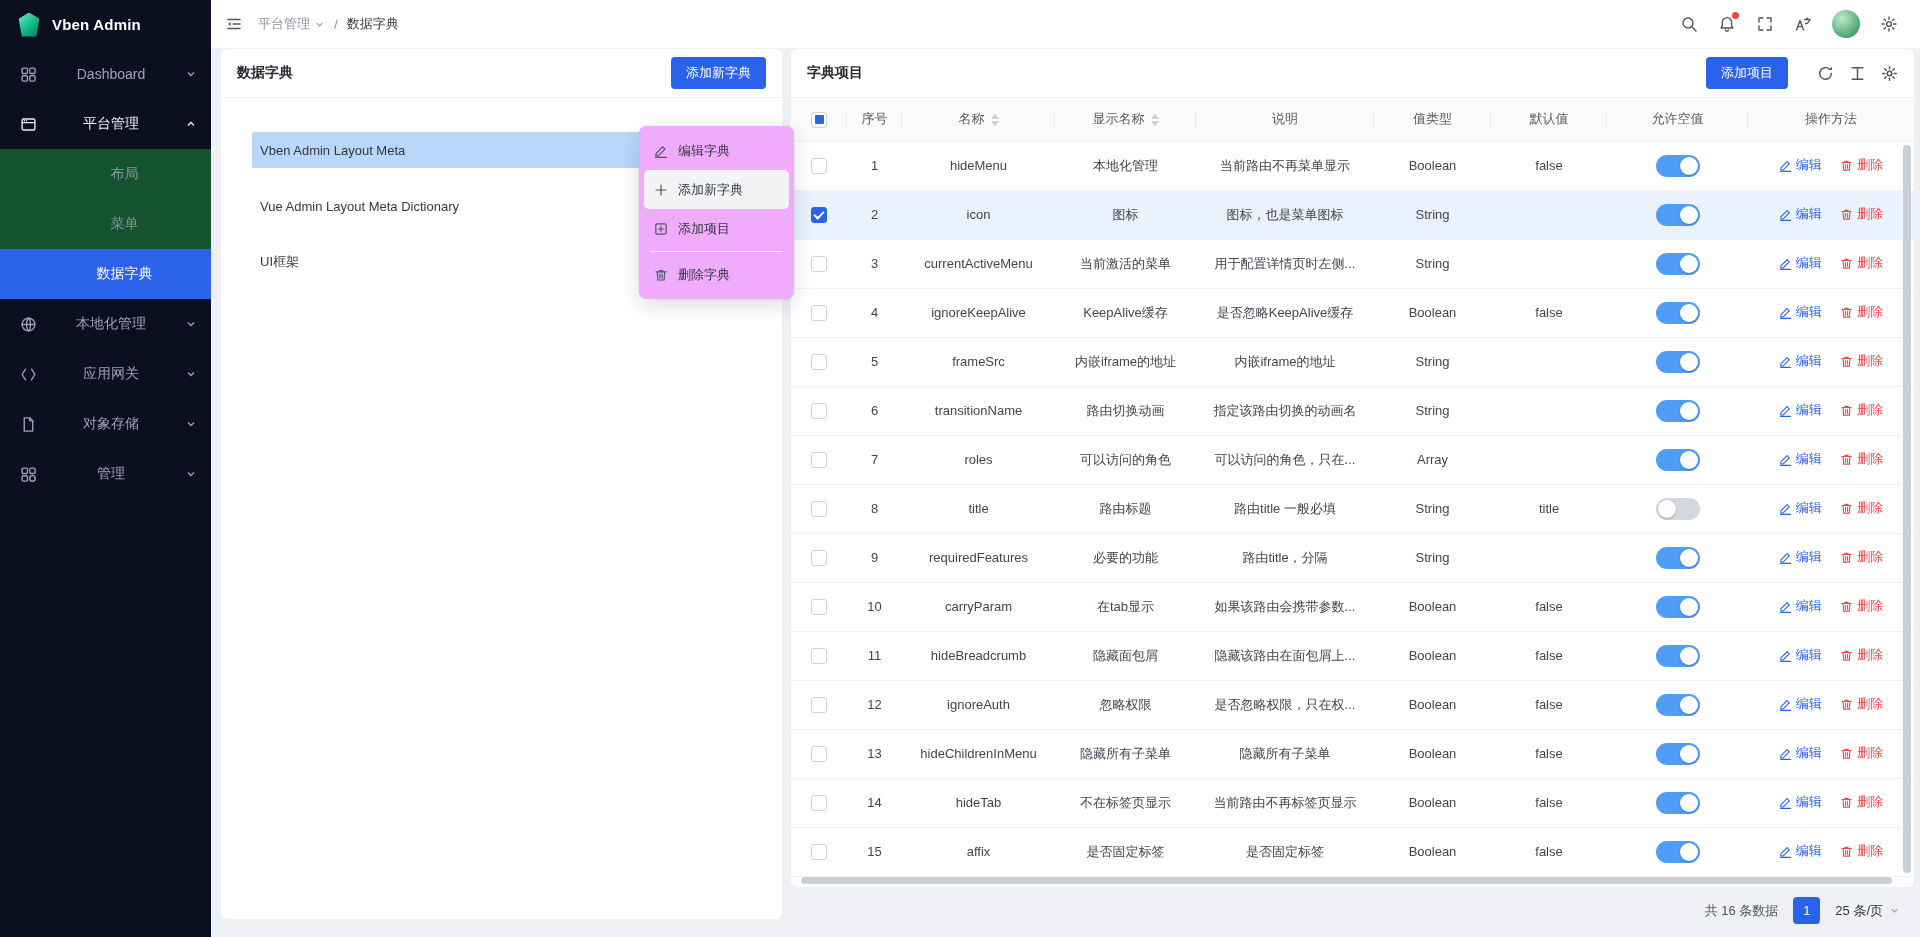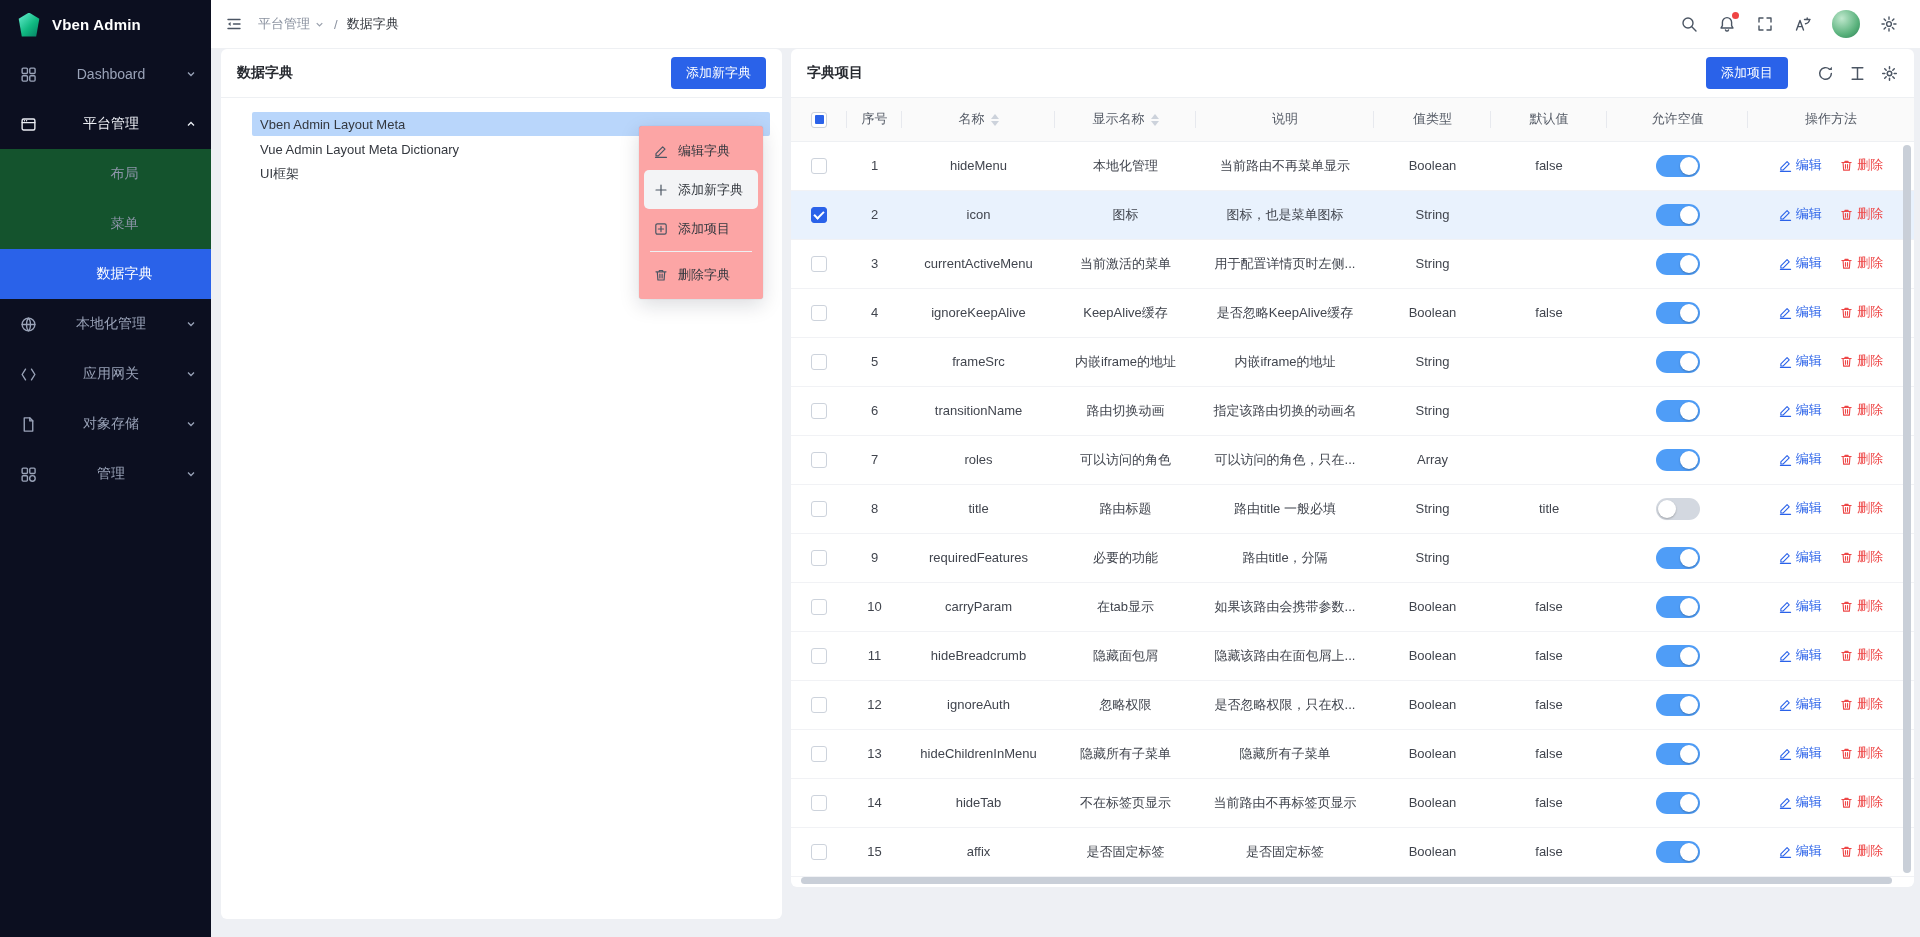--- a/index.html
+++ b/index.html
@@ -41,21 +41,21 @@
 
   
   .content-row { flex:1; display:flex; gap:9px; padding:0 6px 0 10px; align-items:flex-start; position:relative; min-height:0; }
   .card { background:#fff; border-radius:6px; }
   .card-head { height:49px; display:flex; align-items:center; justify-content:space-between; padding:0 16px; border-bottom:1px solid #eef0f3; }
   .card-title { font-size:14px; font-weight:700; color:#26292f; }
   .btn { background:var(--primary); color:#fff; border:none; height:32px; padding:0 15px; border-radius:4px; font-size:13px; cursor:pointer; font-family:inherit; white-space:nowrap; }
 
   .dict-card { width:561px; min-width:561px; height:870px; }
   .dict-list { padding:14px 12px 0 31px; }
-  .dict-item { height:24px; margin-bottom:1px; display:flex; align-items:center; padding:0 8px; border-radius:2px; color:#34383f; cursor:pointer; white-space:nowrap; }
+  .dict-item { height:36px; margin-bottom:1px; display:flex; align-items:center; padding:0 8px; border-radius:2px; color:#34383f; cursor:pointer; white-space:nowrap;margin-top:20px; }
   .dict-item.selected { background:#b9d6fb; }
 
   .items-col { flex:1; display:flex; flex-direction:column; min-width:0; }
   .items-card { position:relative; height:838px; overflow:hidden; }
   .head-tools { display:flex; align-items:center; gap:15px; }
   .head-tools .btn { margin-right:14px; }
   .tool-icon { width:17px; height:17px; display:inline-flex; color:#4b5563; cursor:pointer; }
   .tool-icon svg { width:100%; height:100%; fill:none; stroke:currentColor; stroke-width:1.4; stroke-linecap:round; }
 
   
@@ -78,21 +78,21 @@
   .toggle.off::after { right:auto; left:2px; }
   .link { display:inline-flex; align-items:center; gap:4px; cursor:pointer; }
   .link svg { width:13px; height:13px; fill:none; stroke:currentColor; stroke-width:1.2; stroke-linecap:round; stroke-linejoin:round; }
   .link.edit { color:var(--primary); }
   .link.del { color:var(--danger); margin-left:15px; }
 
   .vscroll { position:absolute; top:96px; right:3px; width:8px; bottom:14px; border-radius:4px; background:#c9cfd8; }
   .hscroll { position:absolute; left:10px; right:22px; bottom:3px; height:7px; border-radius:4px; background:#c9cfd8; }
 
   
-  .ctx-menu { position:absolute; left:428px; top:77px; width:124px; background:#fca5a5; border-radius:3px; padding:5px; z-index:20;
+  .ctx-menu { position:absolute; left:428px; top:77px; width:155px; background:#f0abfc; border-radius:8px; padding:5px; z-index:20;
               box-shadow:0 6px 20px rgba(15,23,42,.15), 0 0 1px rgba(15,23,42,.25); }
   .ctx-item { height:39px; display:flex; align-items:center; gap:10px; padding:0 10px; color:#34383f; border-radius:5px; cursor:pointer; white-space:nowrap; }
   .ctx-item.hovered { background:#f3f4f6; }
   .ci-icon { width:14px; height:14px; display:inline-flex; color:#4b5563; flex:none; }
   .ci-icon svg { width:100%; height:100%; fill:none; stroke:currentColor; stroke-width:1.2; stroke-linecap:round; stroke-linejoin:round; }
   .ctx-divider { height:1px; background:#eef0f3; margin:3px 6px; }
 
   
   .pagination { display:flex; align-items:center; justify-content:flex-end; gap:15px; margin-top:10px; padding-right:14px; color:#4b5563; }
   .page-box { width:27px; height:27px; border-radius:4px; background:var(--primary); color:#fff; display:flex; align-items:center; justify-content:center; cursor:pointer; }
@@ -731,20 +731,30 @@
       </a>
     </td>
   </tr>
 </tbody>
         </table>
 
         <div class="vscroll"></div>
         <div class="hscroll"></div>
       </section>
 
+      <div class="pagination">
+        <span>共 16 条数据</span>
+        <span class="page-box">1</span>
+        <span class="page-size">
+          <span>25 条/页</span>
+          <svg viewBox="0 0 12 12">
+              <path d="M3 4.5l3 3 3-3"></path>
+            </svg>
+        </span>
+      </div>
     </div>
 
     <div class="ctx-menu" id="ctx-menu">
         <div class="ctx-item">
           <span class="ci-icon">
             <svg viewBox="0 0 14 14">
               <path d="M2 9.6L8.7 2.9l2.3 2.3L4.3 11.9H2V9.6z"></path>
               <path d="M1.5 13.3h11"></path>
             </svg>
           </span>

